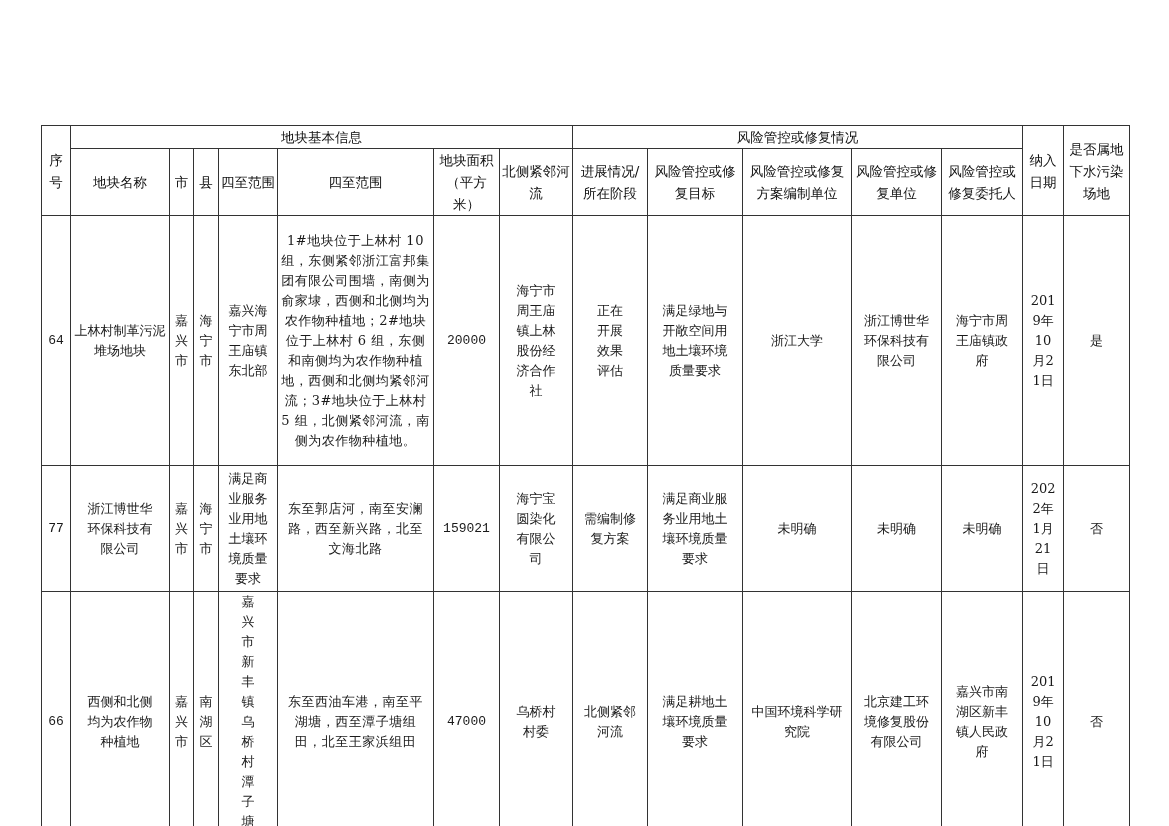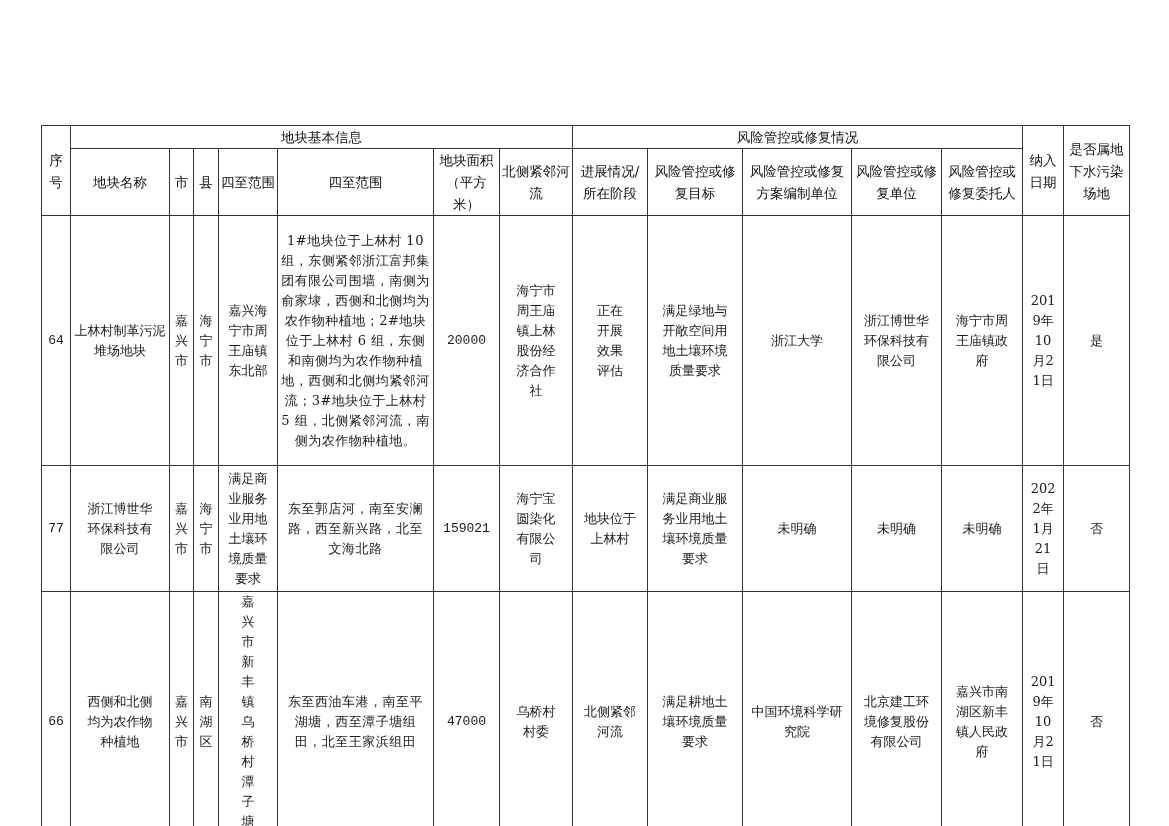--- a/index.html
+++ b/index.html
@@ -94,21 +94,21 @@
     </tr>
     <tr class="r65">
       <td class="num">77</td>
       <td style="padding:0 12px">浙江博世华环保科技有限公司</td>
       <td class="narrow">嘉兴市</td>
       <td class="narrow">海宁市</td>
       <td style="padding:0 4px">满足商业服务业用地土壤环境质量要求</td>
       <td class="scope" style="padding:0 10px">东至郭店河，南至安澜路，西至新兴路，北至文海北路</td>
       <td class="num">159021</td>
       <td style="padding:0 12px">海宁宝圆染化有限公司</td>
-      <td style="padding:0 7px">地块位于上林村</td>
+      <td style="padding:0 7px">需编制修复方案</td>
       <td style="padding:0 12px">满足商业服务业用地土壤环境质量要求</td>
       <td>未明确</td>
       <td>未明确</td>
       <td>未明确</td>
       <td style="padding:0 6px">2022年1月21日</td>
       <td>否</td>
     </tr>
     <tr class="r66">
       <td class="num">66</td>
       <td style="padding:0 12px">西侧和北侧均为农作物种植地</td>

